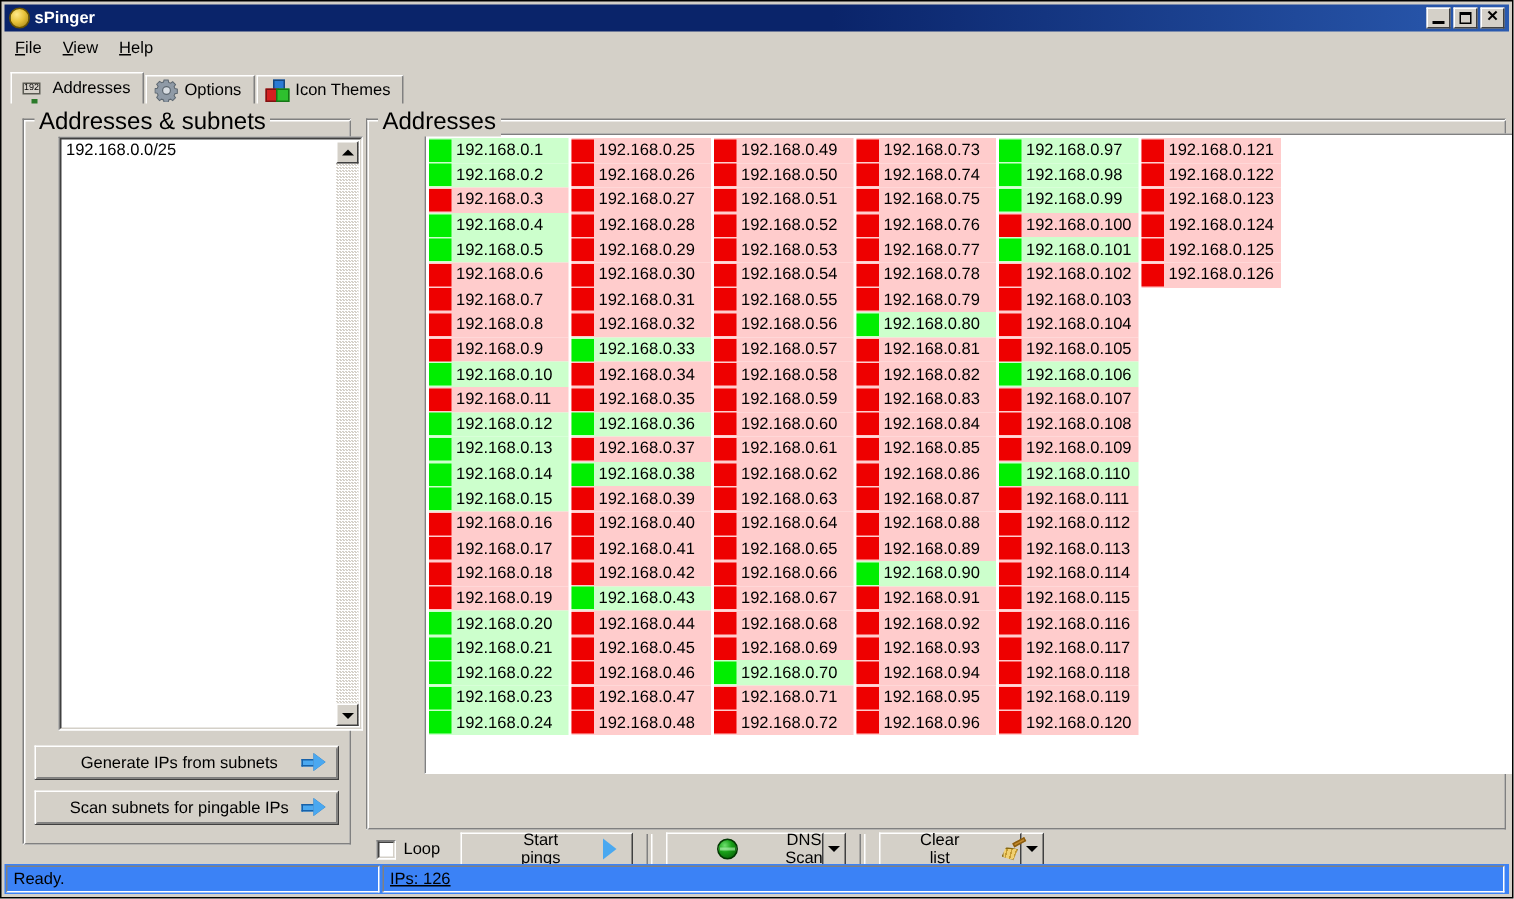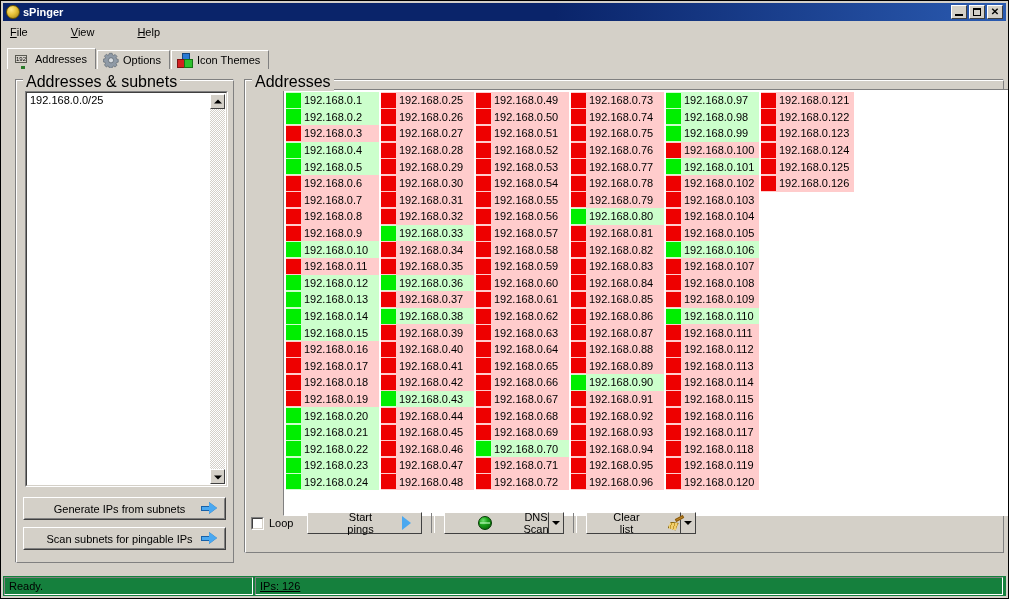--- a/index.html
+++ b/index.html
@@ -77,21 +77,20 @@
   .win-btn .g-close { font-weight: bold; font-size: 10px; line-height: 12px; display:block; }
 
   
   .menubar {
     position: absolute;
     left: 2px; top: 22px;
     width: 1003px; height: 18px;
     display: flex;
     align-items: center;
     background: #d4d0c8;
-    gap: 29px;
   }
   .menu-item {
     padding: 2px 7px;
     font-size: 11px;
     color: #000;
     font-family: "Liberation Sans", sans-serif;
   }
   .menu-item u { text-decoration: underline; }
 
   
@@ -182,21 +181,21 @@
     z-index: 2;
     font-family: "Liberation Sans", sans-serif;
   }
 
   #gb-left  { left: 14px;  top: 78px;  width: 219px; height: 484px; }
   #gb-right { left: 243px; top: 78px;  width: 760px; height: 474px; }
 
   
   .listbox {
     position: absolute;
-    left: 24px; top: 90px;
+    left: 38px; top: 90px;
     width: 203px; height: 396px;
     background: #ffffff;
     border: 1px solid;
     border-color: #808080 #ffffff #ffffff #808080;
     box-sizing: border-box;
     overflow: hidden;
   }
   .listbox .inner-b {
     position: absolute; inset: 0;
     border: 1px solid;
@@ -316,21 +315,21 @@
   }
   .addr-row .ip { padding-left: 1px; white-space: nowrap; }
   .st-up   { background: #ccffcc; }
   .st-up   .sq { background: #00ee00; }
   .st-down { background: #ffcccc; }
   .st-down .sq { background: #ee0000; }
 
   
   .toolbar {
     position: absolute;
-    left: 248px; top: 509px;
+    left: 248px; top: 552px;
     width: 740px; height: 26px;
     display: flex;
     align-items: center;
   }
   .chk-wrap { display: flex; align-items: center; margin-left: 2px; }
   .checkbox {
     width: 13px; height: 13px;
     background: #ffffff;
     border: 1px solid;
     border-color: #808080 #ffffff #ffffff #808080;
@@ -422,21 +421,21 @@
     border: 1px solid #8a6a10;
     box-sizing: border-box;
     clip-path: polygon(30% 0, 100% 18%, 72% 100%, 0 72%);
   }
 
   
   .statusbar {
     position: absolute;
     left: 2px; bottom: 2px;
     width: 1003px; height: 20px;
-    background: #15803d;
+    background: #3b82f6;
     display: flex;
     align-items: center;
     box-sizing: border-box;
   }
   .status-pane {
     height: 18px;
     border: 1px solid;
     border-color: #808080 #ffffff #ffffff #808080;
     box-sizing: border-box;
     display: flex;

